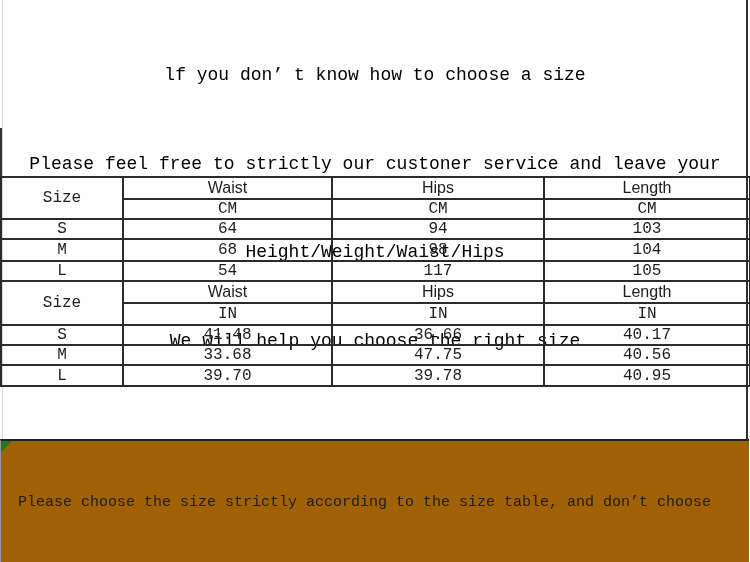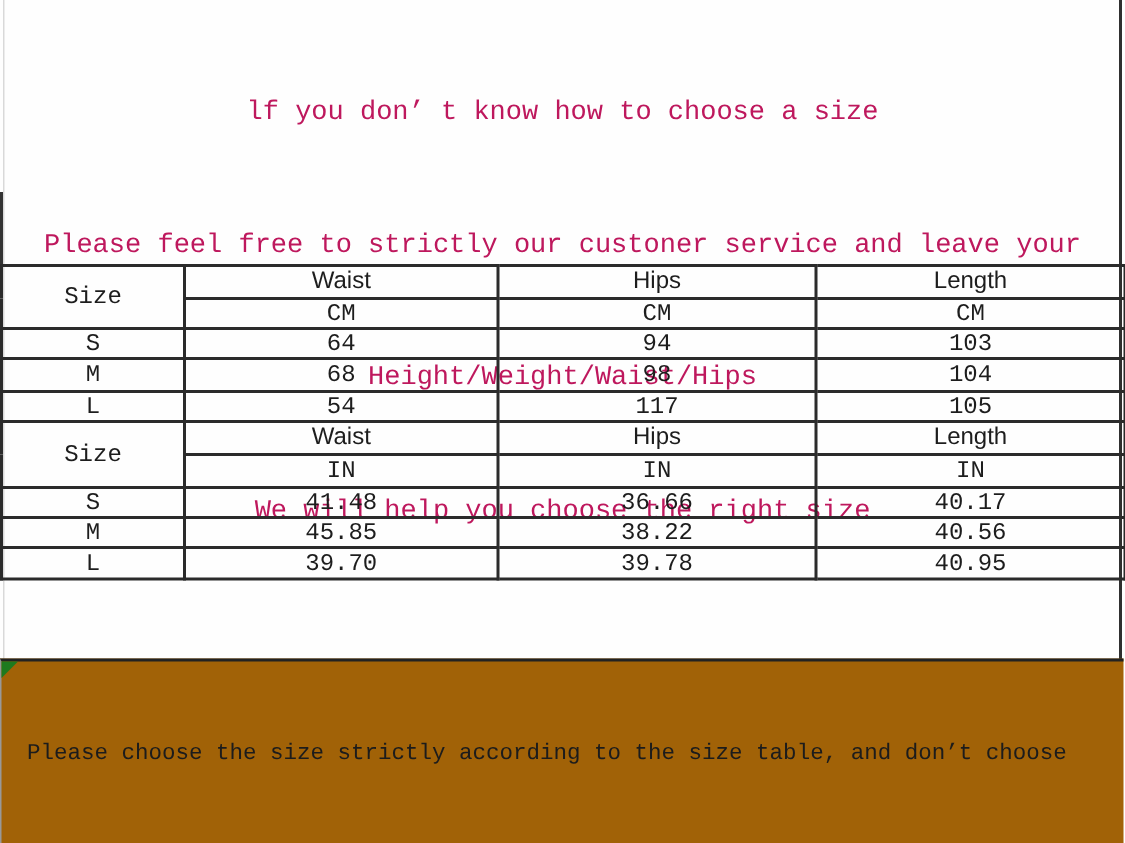--- a/index.html
+++ b/index.html
@@ -24,21 +24,21 @@
   }
   .left-dark-segment {
     position: absolute; top: 128px; left: 0; width: 2px; height: 48px;
     background: #333333;
   }
 
   
   .notice {
     position: absolute; top: 2px; left: 0; width: 750px;
     text-align: center;
-    color: #be185d;
+    color: #000000;
     font-size: 18px;
     line-height: 29.5px;
     white-space: pre;
   }
 
   
   table.size-table {
     position: absolute; top: 176px; left: 0;
     width: 749px;
     border-collapse: collapse;
@@ -151,22 +151,22 @@
       <td>IN</td>
     </tr>
     <tr style="height:20px">
       <td>S</td>
       <td>41.48</td>
       <td>36.66</td>
       <td>40.17</td>
     </tr>
     <tr style="height:20px">
       <td>M</td>
-      <td>45.85</td>
-      <td>38.22</td>
+      <td>33.68</td>
+      <td>47.75</td>
       <td>40.56</td>
     </tr>
     <tr style="height:21px">
       <td>L</td>
       <td>39.70</td>
       <td>39.78</td>
       <td>40.95</td>
     </tr>
   </tbody>
     </table>

